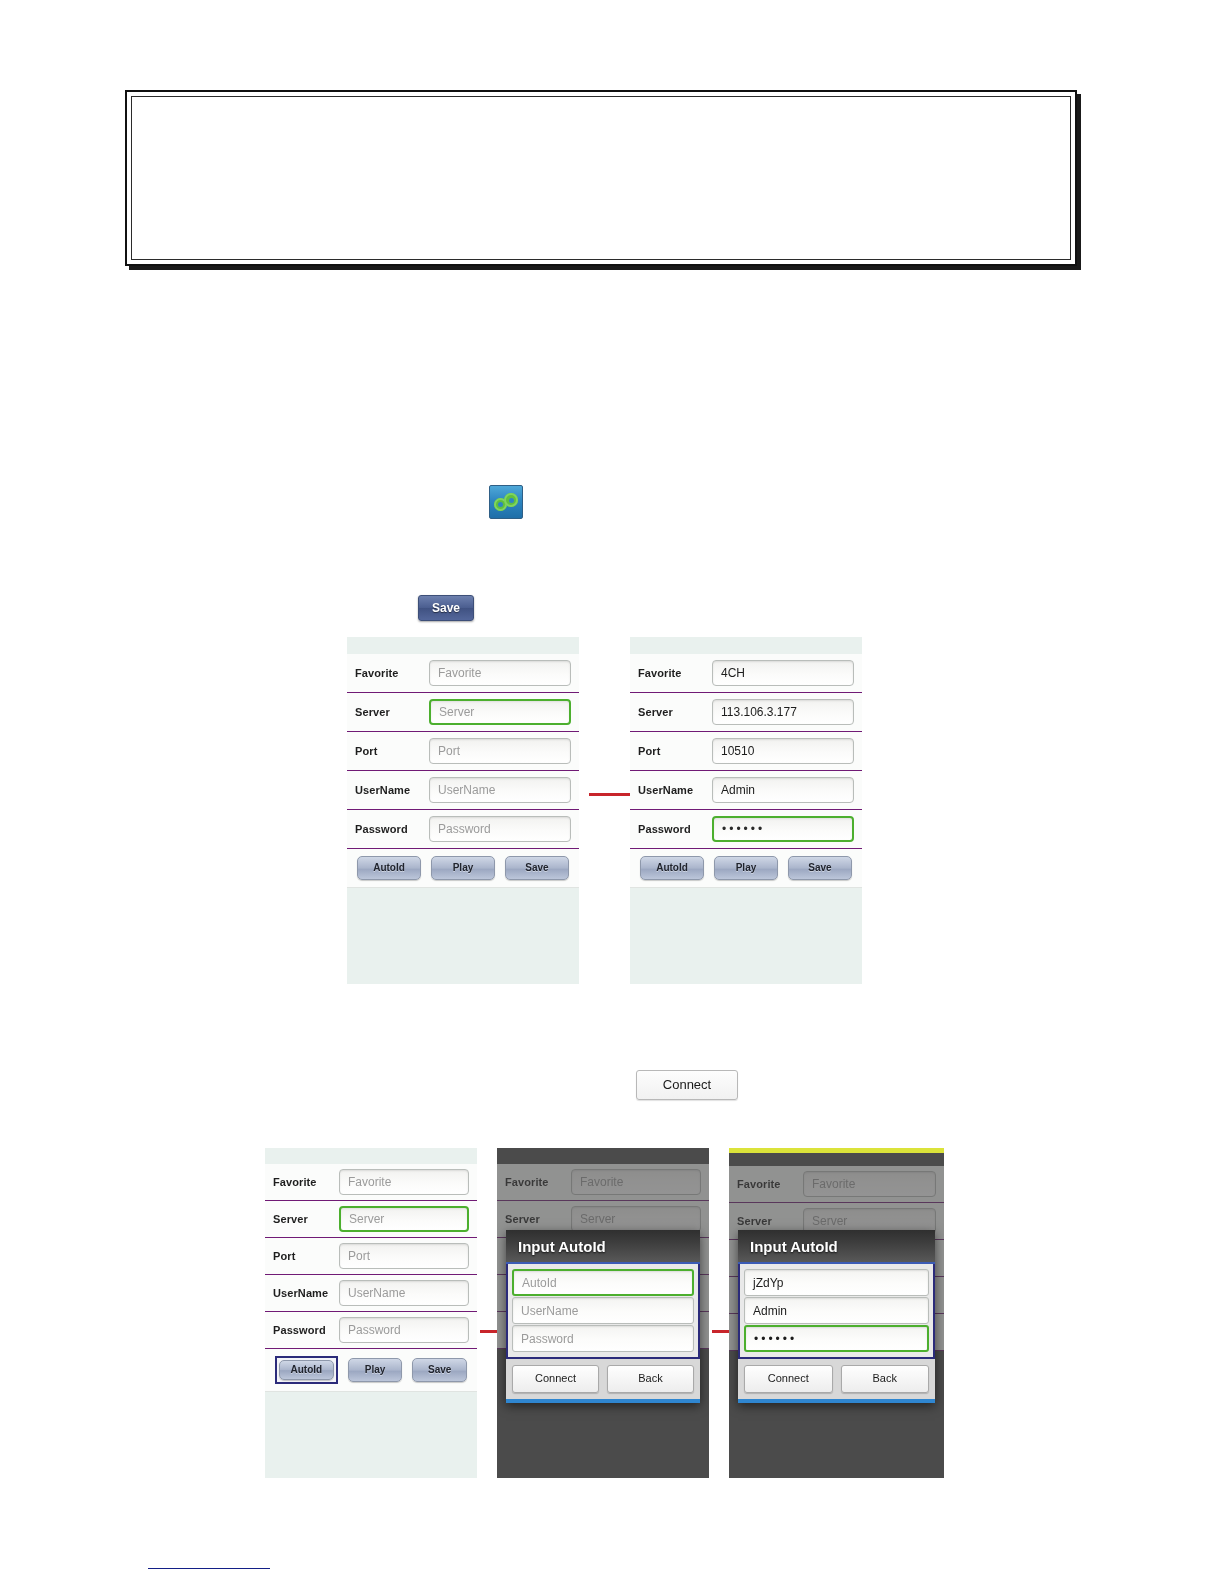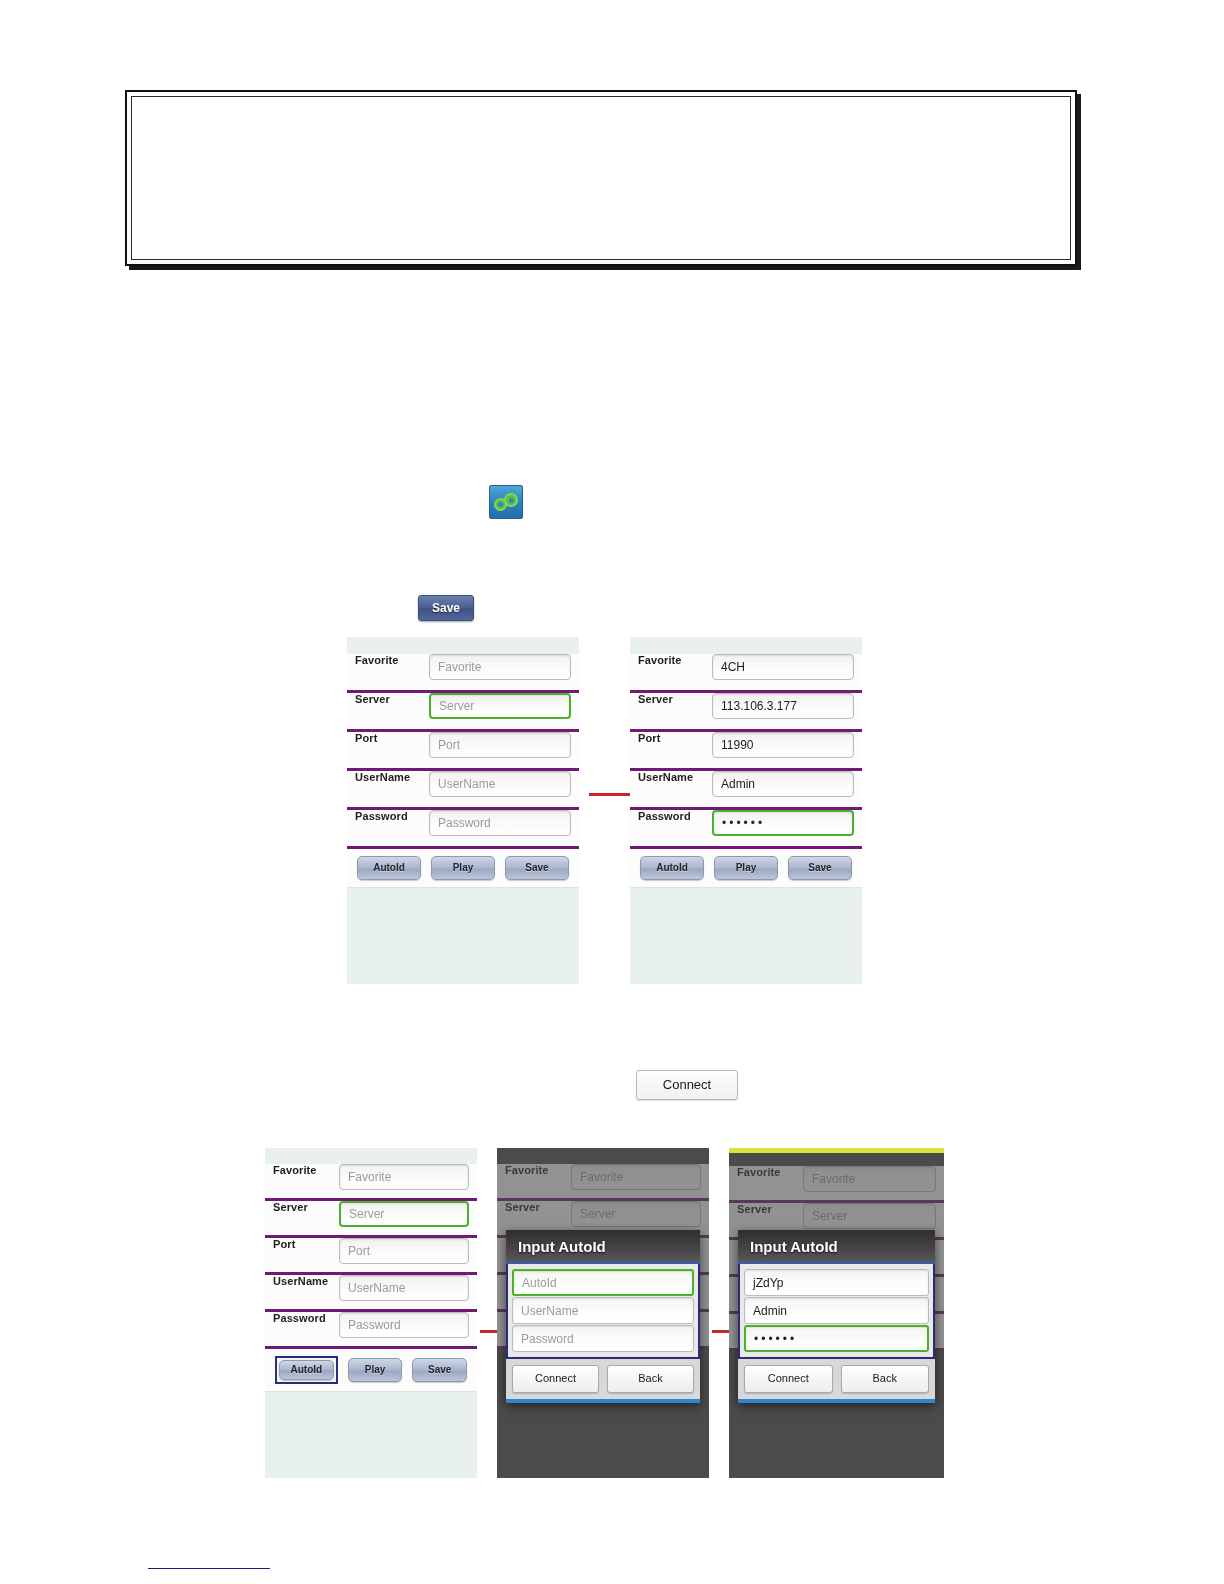--- a/index.html
+++ b/index.html
@@ -55,22 +55,22 @@
 
   
   .shot{position:absolute;overflow:hidden;}
   .shot.light{background:#e9f1ee;}
   .shot.dark{background:#4b4b4b;}
   .shot .yellowbar{position:absolute;left:0;top:0;right:0;height:5px;background:#dbe33a;}
 
   .form{position:absolute;left:0;right:0;background:#fbfcfb;}
   .form.on-dark{opacity:.40;}
   .frow{
-    display:flex;
-    border-bottom:3px solid #701a75;
+    display:flex;align-items:center;
+    border-bottom:1px solid #701a75;
     padding:0 8px;box-sizing:border-box;
   }
   .flabel{
     color:#1e1e1e;font-size:11px;font-weight:bold;
     flex:0 0 74px;letter-spacing:.1px;
   }
   .finput{
     flex:1 1 auto;height:26px;box-sizing:border-box;
     border:1px solid #b9bdba;border-radius:4px;
     background:linear-gradient(180deg,#f2f2f0 0%,#fbfbfa 55%,#ffffff 100%);
@@ -228,21 +228,21 @@
         <div class="finput">4CH</div>
       </div>
 
       <div class="frow" style="height:39px;">
         <div class="flabel">Server</div>
         <div class="finput">113.106.3.177</div>
       </div>
 
       <div class="frow" style="height:39px;">
         <div class="flabel">Port</div>
-        <div class="finput">11990</div>
+        <div class="finput">10510</div>
       </div>
 
       <div class="frow" style="height:39px;">
         <div class="flabel">UserName</div>
         <div class="finput">Admin</div>
       </div>
 
       <div class="frow" style="height:39px;">
         <div class="flabel">Password</div>
         <div class="finput focus dots">••••••</div>

